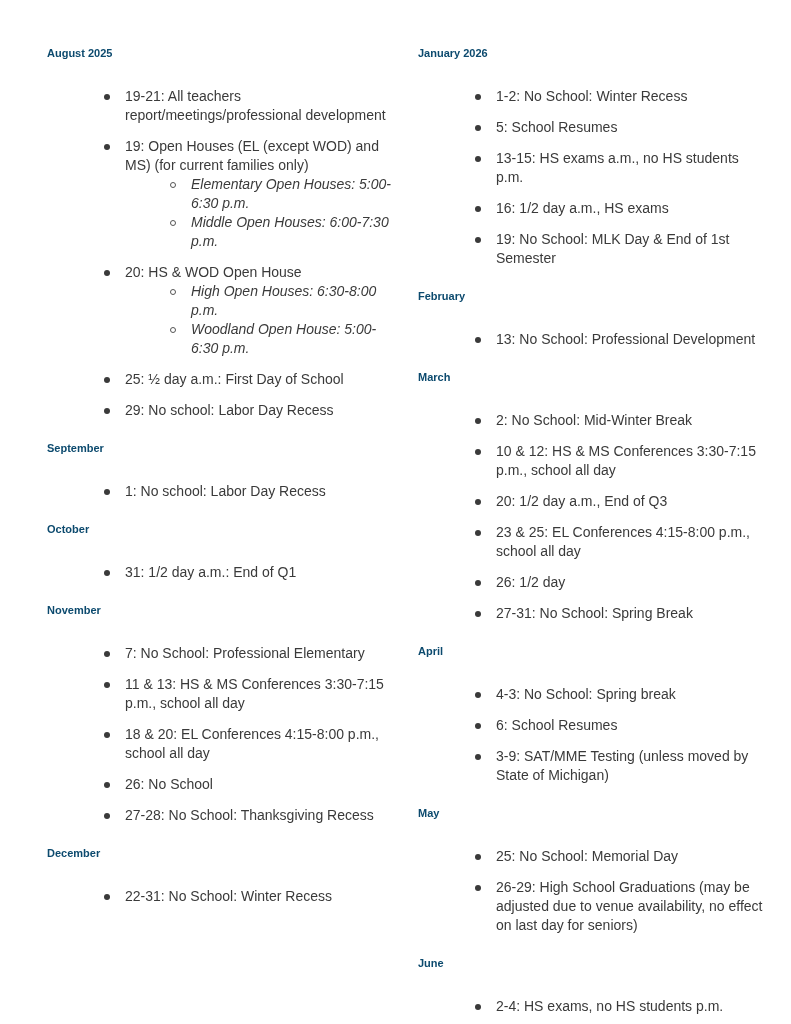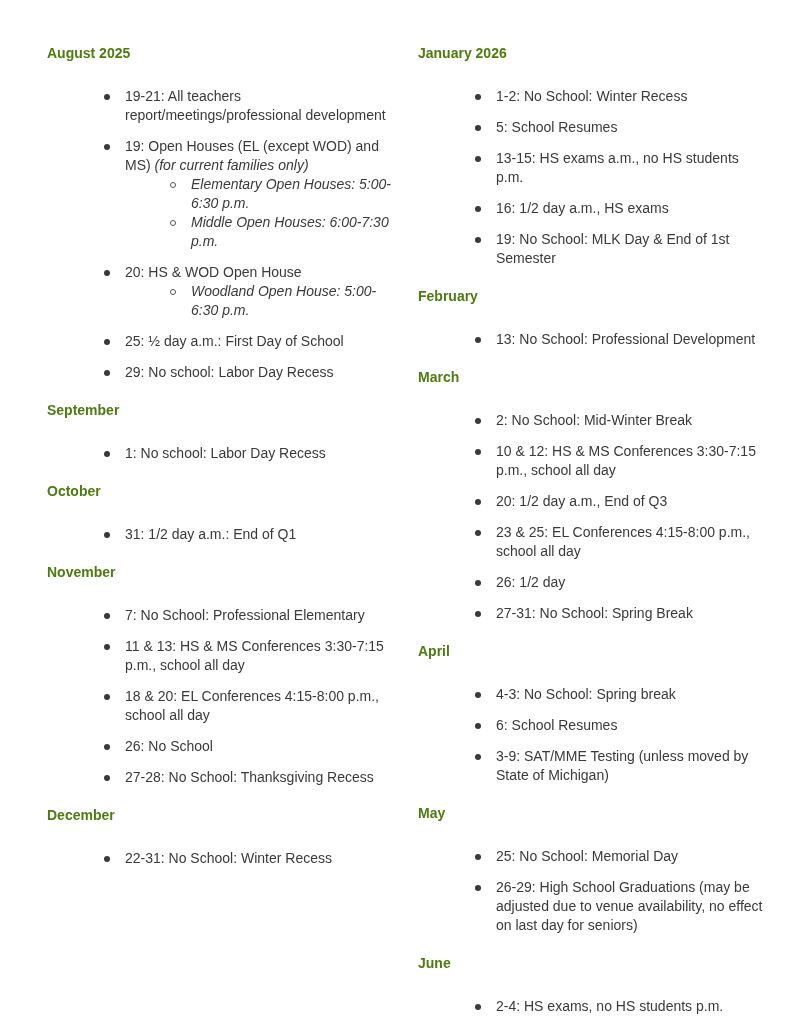--- a/index.html
+++ b/index.html
@@ -23,23 +23,23 @@
       width: 340px;
     }
     .col-left { left: 47px; }
     .col-right { left: 418px; }
 
     .month {
       margin: 0;
     }
     .month-title {
       font-weight: bold;
-      font-size: 14px;
+      font-size: 11px;
       line-height: 19px;
-      color: #4d7c0f;
+      color: #0c4a6e;
       margin: 0 0 24px 0;
     }
     ul.events {
       list-style: none;
       margin: 0 0 19px 0;
       padding: 0 0 0 66px;
     }
     ul.events > li {
       position: relative;
       margin: 12px;
@@ -71,21 +71,21 @@
     ul.sub > li > .circle {
       position: absolute;
       left: -21px;
       top: 7px;
       width: 4px;
       height: 4px;
       border-radius: 50%;
       border: 1px solid #555;
       background: #fff;
     }
-    .italic { font-style: italic; }
+    .italic { }
   </style>
 </head>
 <body>
 
 <div class="column col-left">
 
   <section class="month">
     <h2 class="month-title">August 2025</h2>
     <ul class="events">
       <li>
@@ -105,20 +105,24 @@
             <span>Middle Open Houses: 6:00-7:30 p.m.</span>
           </li>
         </ul>
       </li>
       <li>
         <span class="bullet"></span>
         <span>20: HS &amp; WOD Open House</span>
         <ul class="sub">
           <li>
             <span class="circle"></span>
+            <span>High Open Houses: 6:30-8:00 p.m.</span>
+          </li>
+          <li>
+            <span class="circle"></span>
             <span>Woodland Open House: 5:00-6:30 p.m.</span>
           </li>
         </ul>
       </li>
       <li>
         <span class="bullet"></span>
         <span>25:  ½ day a.m.: First Day of School</span>
       </li>
       <li>
         <span class="bullet"></span>

